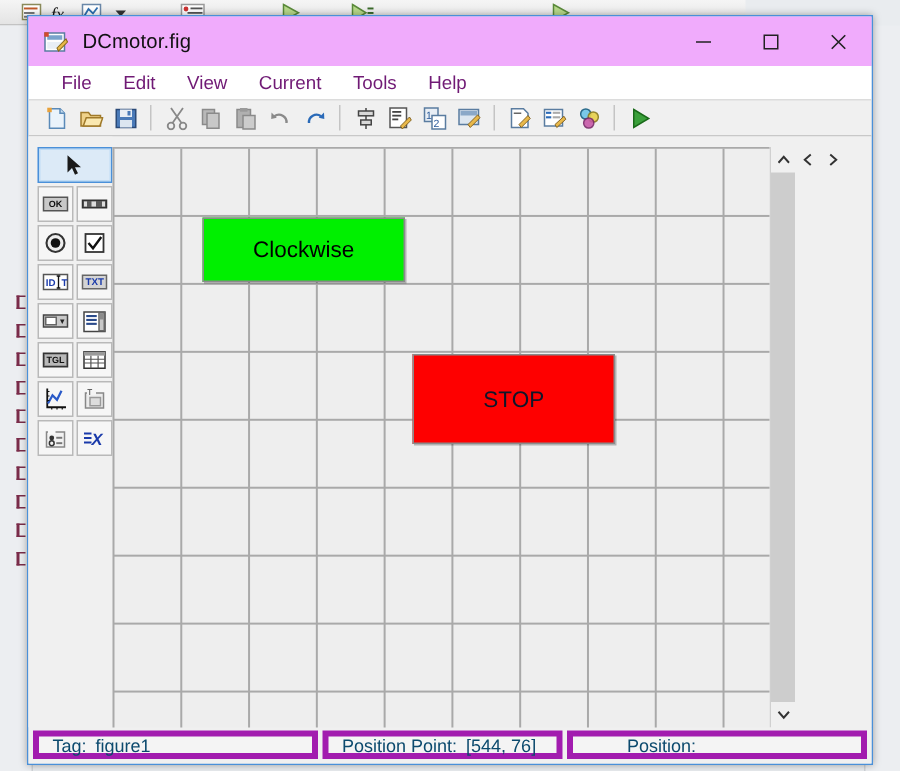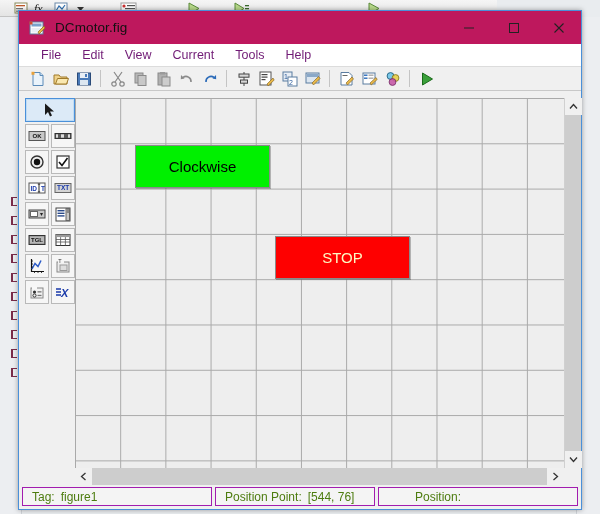--- a/index.html
+++ b/index.html
@@ -40,21 +40,21 @@
   #guide {
     position:absolute; left:18px; top:10px; width:564px; height:500px;
     background:#f0f0f0;
     border:1px solid #4a90d9;
     box-shadow: 0 0 5px rgba(0,0,0,.35);
     display:flex; flex-direction:column;
   }
 
   
   .titlebar {
-    height:33px; background:#be185d; display:flex; align-items:center;
+    height:33px; background:#f0abfc; display:flex; align-items:center;
     flex:0 0 33px; position:relative;
   }
   .app-icon {
     width:17px; height:16px; margin-left:10px; position:relative; flex:0 0 auto;
   }
   .title-text {
     margin-left:9px; font-size:13.5px; color:#111; letter-spacing:.1px;
   }
   .win-btns { position:absolute; right:0; top:0; height:33px; display:flex; }
   .win-btn {
@@ -94,21 +94,21 @@
     background:#f0f0f0;
   }
   .pal-btn {
     width:24px; height:24px; background:#f6f6f6;
     border:1px solid #b9b9b9; display:flex; align-items:center; justify-content:center;
   }
   .pal-btn.wide { width:50px; }
   .pal-btn.sel { background:#dceaf7; border:1px solid #4a90d9; box-shadow:inset 0 0 0 1px #bfdcf5; }
 
   
-  .canvas-wrap { flex:1 1 auto; display:flex; flex-direction:column; min-width:0; padding:7px 0 0 0; }
+  .canvas-wrap { flex:1 1 auto; display:flex; min-width:0; padding:7px 0 0 0; }
   .canvas-row { flex:1 1 auto; display:flex; min-height:0; }
   .canvas {
     flex:1 1 auto; position:relative; overflow:hidden;
     background-color:#eeeeee;
     background-image:
       linear-gradient(to right, #a9a9a9 1px, transparent 1px),
       linear-gradient(to bottom, #a9a9a9 1px, transparent 1px);
     background-size:45.2px 45.3px;
     background-position:-1px -1px;
     border-top:1px solid #a9a9a9; border-left:1px solid #a9a9a9;
@@ -135,23 +135,23 @@
   }
   .vthumb { flex:1 1 auto; background:#cdcdcd; margin:0; }
   .hthumb { flex:1 1 auto; background:#cdcdcd; height:17px; }
 
   
   .statusbar {
     height:24px; flex:0 0 24px; display:flex; align-items:stretch;
     padding:2px 3px 3px 3px; gap:3px; background:#f0f0f0;
   }
   .status-cell {
-    border:1px solid #a21caf; background:#f4f4f4;
+    border:4px solid #a21caf; background:#f4f4f4;
     display:flex; align-items:center; padding-left:9px;
-    font-size:12px; color:#4d7c0f;
+    font-size:12px; color:#0c4a6e;
   }
   .status-cell.tag { flex:1 1 auto; }
   .status-cell.cp  { flex:0 0 160px; }
   .status-cell.pos { flex:0 0 200px;padding-left:36px; }
   .status-lbl { margin-right:6px; }
 
   svg { display:block; }
 </style>
 </head>
 <body>
@@ -509,21 +509,21 @@
 
     <div class="canvas-wrap">
       <div class="canvas-row">
         <div class="canvas">
 
           <div class="fig-btn" style="left:59px; top:46px; width:135px; height:43px; background:#00f000; color:#000;">
             <span>Clockwise</span>
           </div>
 
 
-          <div class="fig-btn" style="left:199px; top:137px; width:135px; height:43px; background:#fe0000; color:#fef9c3;">
+          <div class="fig-btn" style="left:199px; top:137px; width:135px; height:60px; background:#fe0000; color:#0f172a;">
             <span>STOP</span>
           </div>
 
         </div>
 
         <div class="vscroll">
           <div class="sb-arrow">
             <svg width="9" height="7" viewBox="0 0 9 7">
                 <path d="M1 5.5 L4.5 1.5 L8 5.5" stroke="#333" stroke-width="1.3" fill="none"></path>
               </svg>

